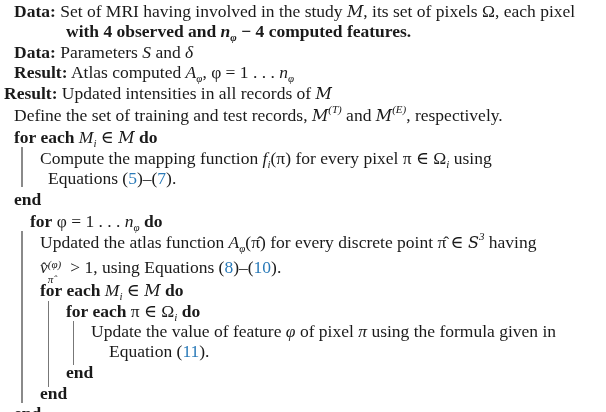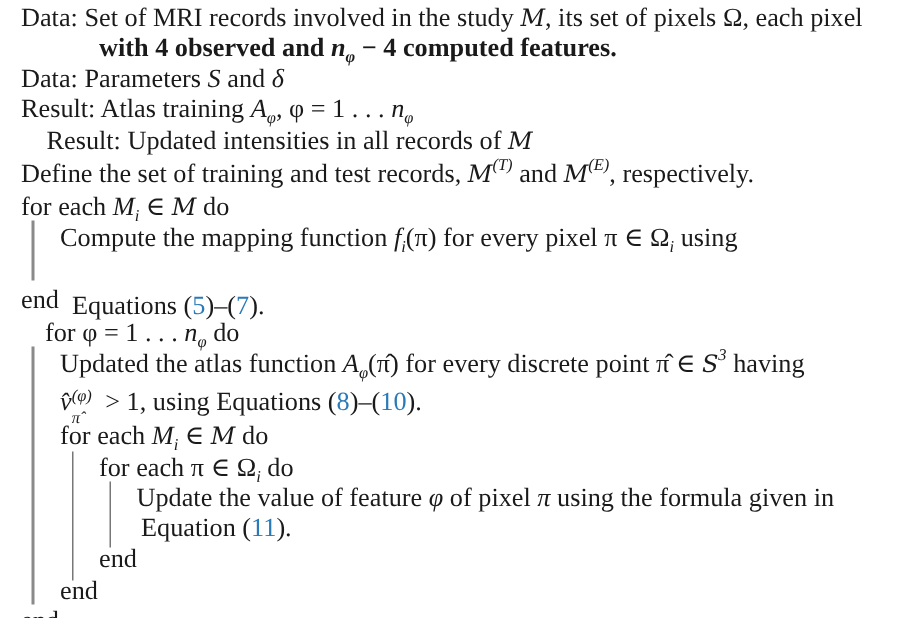--- a/index.html
+++ b/index.html
@@ -1,69 +1,69 @@
 <!DOCTYPE html>
 <html><head>
 <meta charset="utf-8">
 <style>
   html, body { margin:0; padding:0; background:#ffffff; }
   body { width:606px; height:412px; position:relative; overflow:hidden;
          font-family: "Liberation Serif", "DejaVu Serif", serif; font-size:17.5px; color:#1a1a1a; }
   .line { position:absolute; white-space:nowrap; line-height:20px; }
-  b { font-weight:normal; }
+  b { font-weight:bold; }
   i { font-style:italic; }
   .link { color:#2a7ab8; }
   .cal { font-family: "DejaVu Serif", serif; font-style:italic; font-size:16px; }
   .sub { font-size:11px; position:relative; top:4px; font-style:italic; }
   .sup { font-size:11px; position:relative; top:-8px; font-style:italic; }
   .bar { position:absolute; width:2px; background:#8a8a8a; }
   .bar.thin { width:1.3px; background:#777; }
 </style>
 </head>
 <body>
 
 <div class="bar" style="left:21px; top:147px; height:40px;"></div>
 <div class="bar" style="left:21px; top:231px; height:172px;"></div>
 <div class="bar thin" style="left:48px; top:301px; height:86px;"></div>
 <div class="bar thin" style="left:73px; top:321px; height:44px;"></div>
 
 <div class="line" style="left:14px; top:1px;">
   <b>Data:</b>
-  <span>Set of MRI records involved in the study </span><span class="cal">M</span><span>, its set of pixels Ω, each pixel</span>
+  <span>Set of MRI having involved in the study </span><span class="cal">M</span><span>, its set of pixels Ω, each pixel</span>
 </div>
 <div class="line" style="left:66px; top:21px;font-weight:bold;">
   <span>with 4 observed and </span><i>n</i><span class="sub">φ</span><span> − 4 computed features.</span>
 </div>
 
 <div class="line" style="left:14px; top:42px;">
   <b>Data:</b>
   <span>Parameters </span><i>S</i><span> and </span><i>δ</i>
 </div>
 
 <div class="line" style="left:14px; top:62px;">
   <b>Result:</b>
-  <span>Atlas training </span><i>A</i><span class="sub">φ</span><span>, φ = 1 . . . </span><i>n</i><span class="sub">φ</span>
+  <span>Atlas computed </span><i>A</i><span class="sub">φ</span><span>, φ = 1 . . . </span><i>n</i><span class="sub">φ</span>
 </div>
 
-<div class="line" style="left:31px; top:83px;">
+<div class="line" style="left:4px; top:83px;">
   <b>Result:</b>
   <span>Updated intensities in all records of </span><span class="cal">M</span>
 </div>
 
 <div class="line" style="left:14px; top:105px;">
   <span>Define the set of training and test records, </span><span class="cal">M</span><span class="sup">(T)</span><span> and </span><span class="cal">M</span><span class="sup">(E)</span><span>, respectively.</span>
 </div>
 
 <div class="line" style="left:14px; top:127px;">
   <b>for each</b> <i>M</i><span class="sub">i</span><span> ∈ </span><span class="cal">M</span> <b>do</b>
 </div>
 <div class="line" style="left:40px; top:148px;text-align:right;">
   <span>Compute the mapping function </span><i>f</i><span class="sub">i</span><span>(π) for every pixel π ∈ Ω</span><span class="sub">i</span><span> using</span>
 </div>
-<div class="line" style="left:48px; top:168px;margin-top:25px;">
+<div class="line" style="left:48px; top:168px;">
   <span>Equations (</span><span class="link">5</span><span>)–(</span><span class="link">7</span><span>).</span>
 </div>
 <div class="line" style="left:14px; top:189px;"><b>end</b></div>
 
 <div class="line" style="left:30px; top:211px;">
   <b>for</b><span> φ = 1 . . . </span><i>n</i><span class="sub">φ</span> <b>do</b>
 </div>
 <div class="line" style="left:40px; top:232px;">
   <span>Updated the atlas function </span><i>A</i><span class="sub">φ</span><span>(π̂) for every discrete point π̂ ∈ </span><span class="cal">S</span><span class="sup">3</span><span> having</span>
 </div>
@@ -74,18 +74,18 @@
 <div class="line" style="left:40px; top:280px;">
   <b>for each</b> <i>M</i><span class="sub">i</span><span> ∈ </span><span class="cal">M</span> <b>do</b>
 </div>
 
 <div class="line" style="left:66px; top:301px;">
   <b>for each</b><span> π ∈ Ω</span><span class="sub">i</span> <b>do</b>
 </div>
 <div class="line" style="left:91px; top:321px;">
   <span>Update the value of feature </span><i>φ</i><span> of pixel </span><i>π</i><span> using the formula given in</span>
 </div>
-<div class="line" style="left:94px; top:341px;">
+<div class="line" style="left:109px; top:341px;">
   <span>Equation (</span><span class="link">11</span><span>).</span>
 </div>
 <div class="line" style="left:66px; top:362px;"><b>end</b></div>
 <div class="line" style="left:40px; top:383px;"><b>end</b></div>
 <div class="line" style="left:14px; top:403px;"><b>end</b></div>
 
 </body></html>

